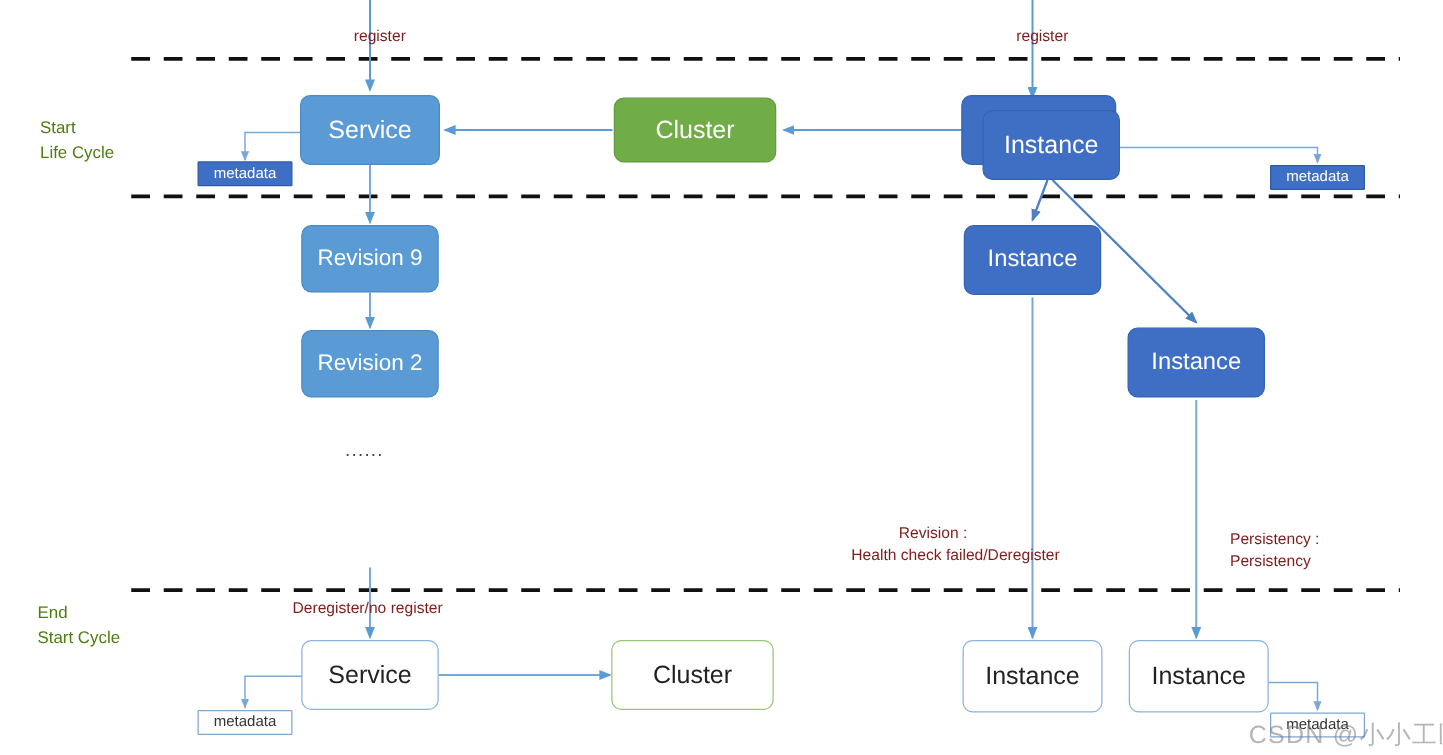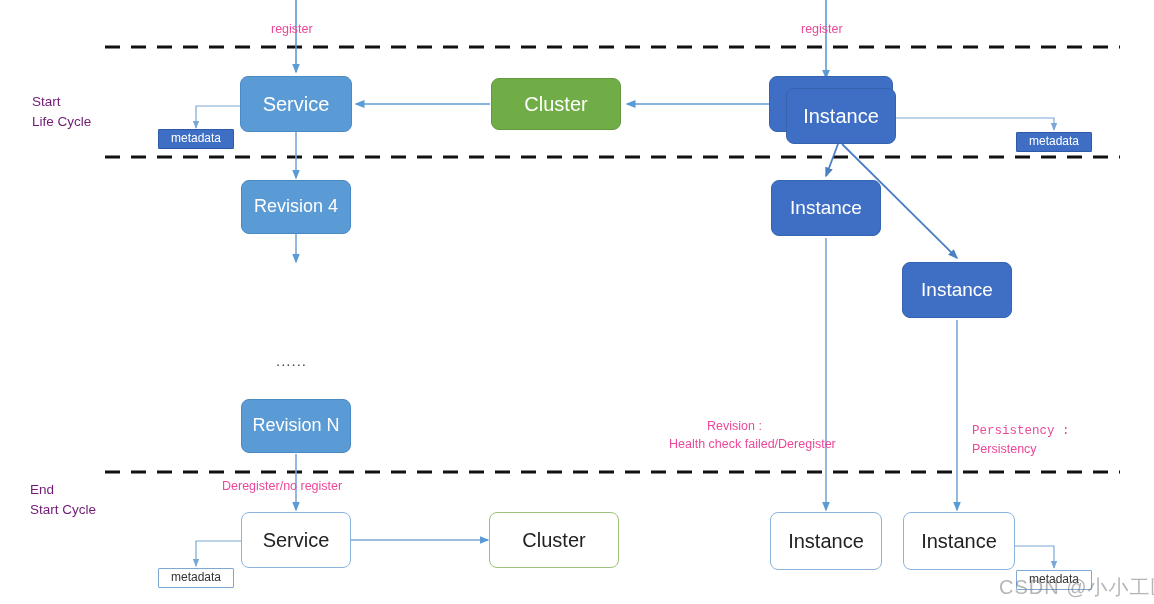--- a/index.html
+++ b/index.html
@@ -73,30 +73,31 @@
     font-size: 12px;
   }
   .shadow-card {
     position: absolute;
     border-radius: 8px;
     background: #3f6fc4;
     border: 1px solid #3463b0;
   }
   .label {
     position: absolute;
-    color: #701a75;
+    color: #4d7c0f;
     font-size: 13.5px;
     line-height: 1.45;
     white-space: pre-line;
   }
   .edge-label {
     position: absolute;
-    color: #ec4899;
+    color: #7f1d1d;
     font-size: 12.5px;
     white-space: nowrap;
+    margin-left: 12px;
   }
   .dots {
     position: absolute;
     color: #444444;
     font-size: 15px;
     letter-spacing: 1px;
   }
   .watermark {
     position: absolute;
     color: rgba(120,120,120,0.55);
@@ -167,21 +168,21 @@
 Life Cycle</div>
   <div class="label" style="left:30px; top:480px;">End
 Start Cycle</div>
 
   <div class="edge-label" style="left:271px; top:22px;">register</div>
   <div class="edge-label" style="left:801px; top:22px;">register</div>
   <div class="edge-label" style="left:222px; top:479px;">Deregister/no register</div>
 
   <div class="edge-label" style="left:707px; top:419px;">Revision :</div>
   <div class="edge-label" style="left:669px; top:437px;">Health check failed/Deregister</div>
-  <div class="edge-label" style="left:972px; top:424px;font-family:Liberation Mono, monospace;">Persistency :</div>
+  <div class="edge-label" style="left:972px; top:424px;">Persistency :</div>
   <div class="edge-label" style="left:972px; top:442px;">Persistency</div>
 
   <div class="node node-filled-blue f20" style="left:240px; top:76px; width:112px; height:56px;">
     <span>Service</span>
   </div>
 
   <div class="node node-filled-green f20" style="left:491px; top:78px; width:130px; height:52px;">
     <span>Cluster</span>
   </div>
 
@@ -192,29 +193,29 @@
 
   <div class="node node-meta" style="left:158px; top:129px; width:76px; height:20px;">
     <span>metadata</span>
   </div>
 
   <div class="node node-meta" style="left:1016px; top:132px; width:76px; height:20px;">
     <span>metadata</span>
   </div>
 
   <div class="node node-filled-blue f18" style="left:241px; top:180px; width:110px; height:54px;">
-    <span>Revision 4</span>
-  </div>
-
+    <span>Revision 9</span>
+  </div>
+
+  <div class="node node-filled-blue f18" style="left:241px; top:264px; width:110px; height:54px;">
+    <span>Revision 2</span>
+  </div>
 
   <div class="dots" style="left:276px; top:352px;">......</div>
 
-  <div class="node node-filled-blue f18" style="left:241px; top:399px; width:110px; height:54px;">
-    <span>Revision N</span>
-  </div>
 
   <div class="node node-filled-darkblue f19" style="left:771px; top:180px; width:110px; height:56px;">
     <span>Instance</span>
   </div>
 
   <div class="node node-filled-darkblue f19" style="left:902px; top:262px; width:110px; height:56px;">
     <span>Instance</span>
   </div>
 
   <div class="node node-outline-blue f20" style="left:241px; top:512px; width:110px; height:56px;">

